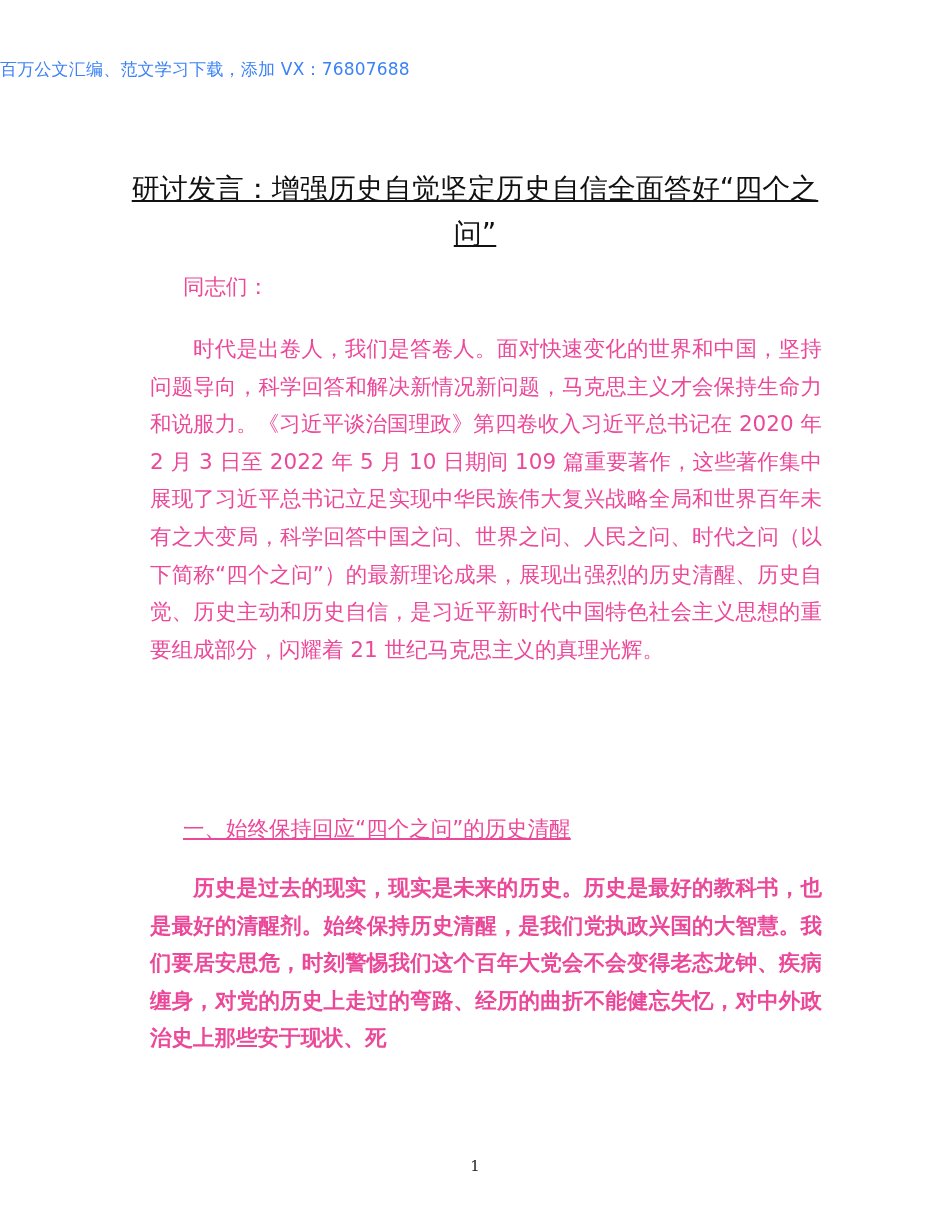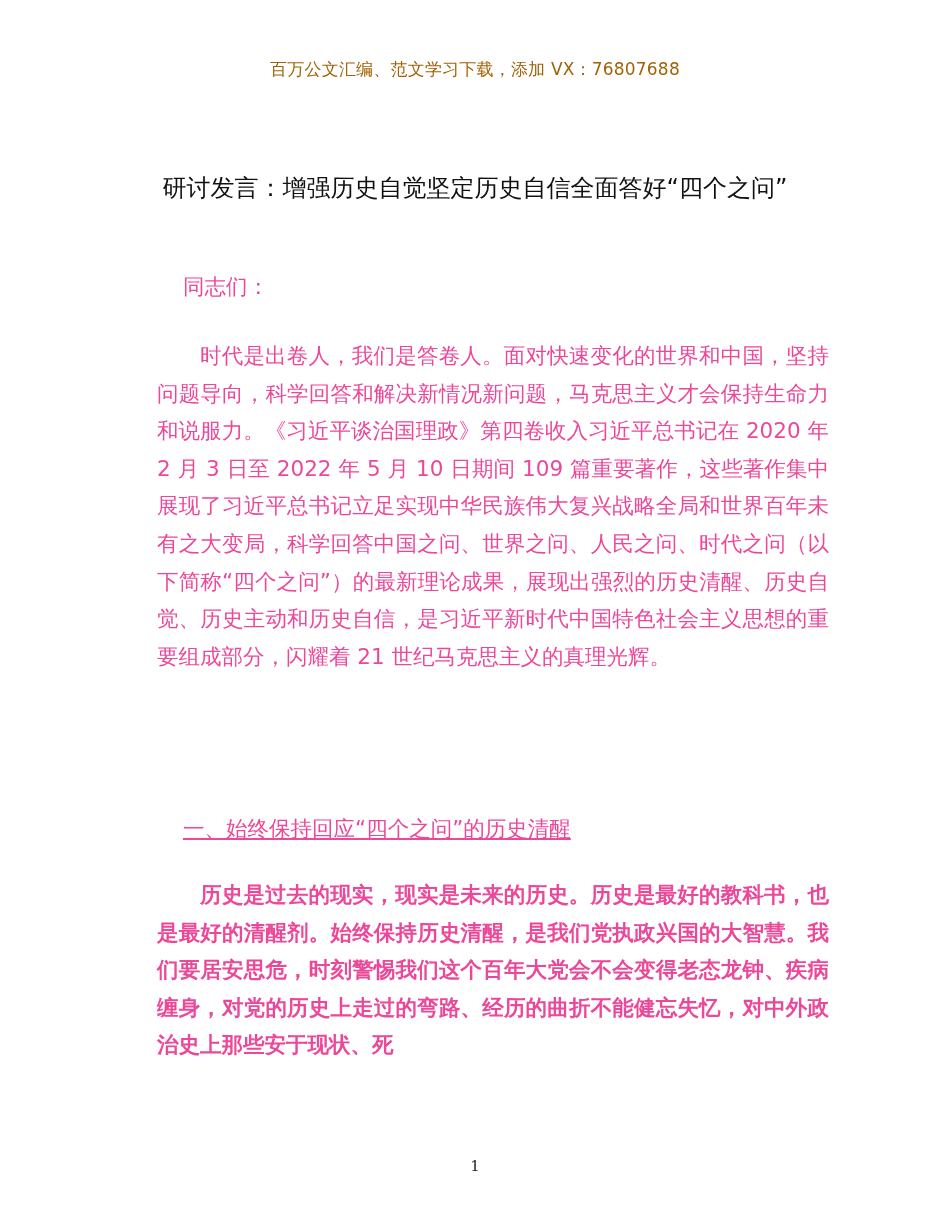--- a/index.html
+++ b/index.html
@@ -1,24 +1,24 @@
 <!DOCTYPE html>
 <html><head>
 <meta charset="utf-8">
 <style>
   html, body { margin:0; padding:0; background:#ffffff; }
   body { width:950px; height:1230px; position:relative; overflow:hidden;
          font-family:"DejaVu Sans", "Liberation Sans", sans-serif; color:#1a1a1a; }
-  .header-banner { position:absolute; top:58px; left:0; width:950px; text-align:center;
-         font-size:17px; color:#a16207; letter-spacing:0.2px; }
+  .header-banner { position:absolute; top:58px; left:0; width:950px; 
+         font-size:17px; color:#3b82f6; letter-spacing:0.2px; }
   .title { position:absolute; top:166px; left:130px; width:690px; text-align:center;
-         font-size:24px; line-height:45px; color:#111; }
+         font-size:28px; line-height:45px; color:#111;text-decoration:underline; }
   .body-text { position:absolute; left:140px; width:672px; font-size:21.5px; color:#ec4899; }
   .salutation { top:272px; text-indent:2em; }
-  .para { text-indent:2em; line-height:37.6px; text-align:justify; margin:17px; }
+  .para { text-indent:2em; line-height:37.6px; text-align:justify; margin:10px; }
   .p1 { top:320px; }
   .heading { top:814px; text-indent:2em;text-decoration:underline; }
   .p2 { top:859px;font-weight:bold; }
   .page-number { position:absolute; top:1157px; left:0; width:950px; text-align:center;
          font-family:"DejaVu Serif", serif; font-size:15px; color:#222; }
 </style>
 </head>
 <body>
 
 <div class="header-banner">百万公文汇编、范文学习下载，添加 VX：76807688</div>

